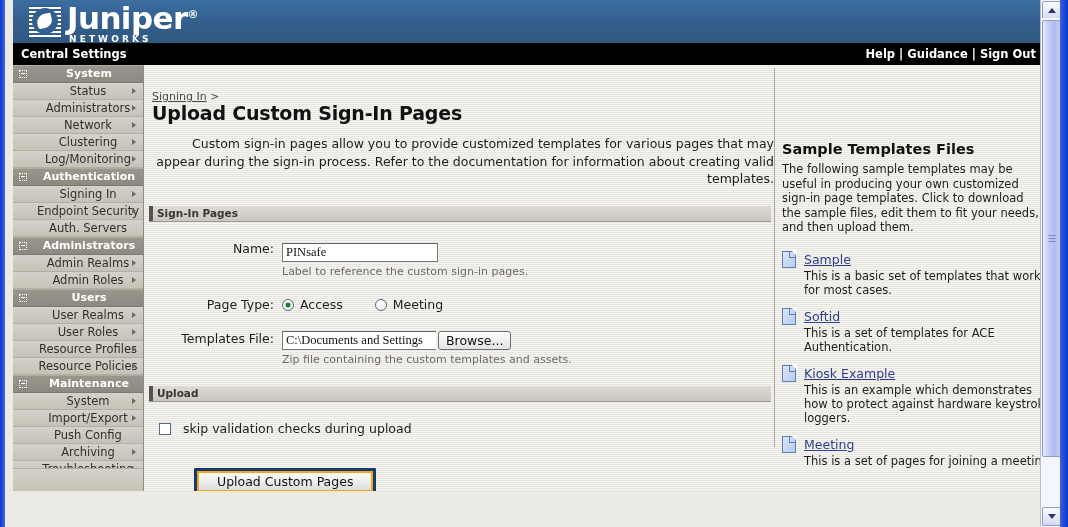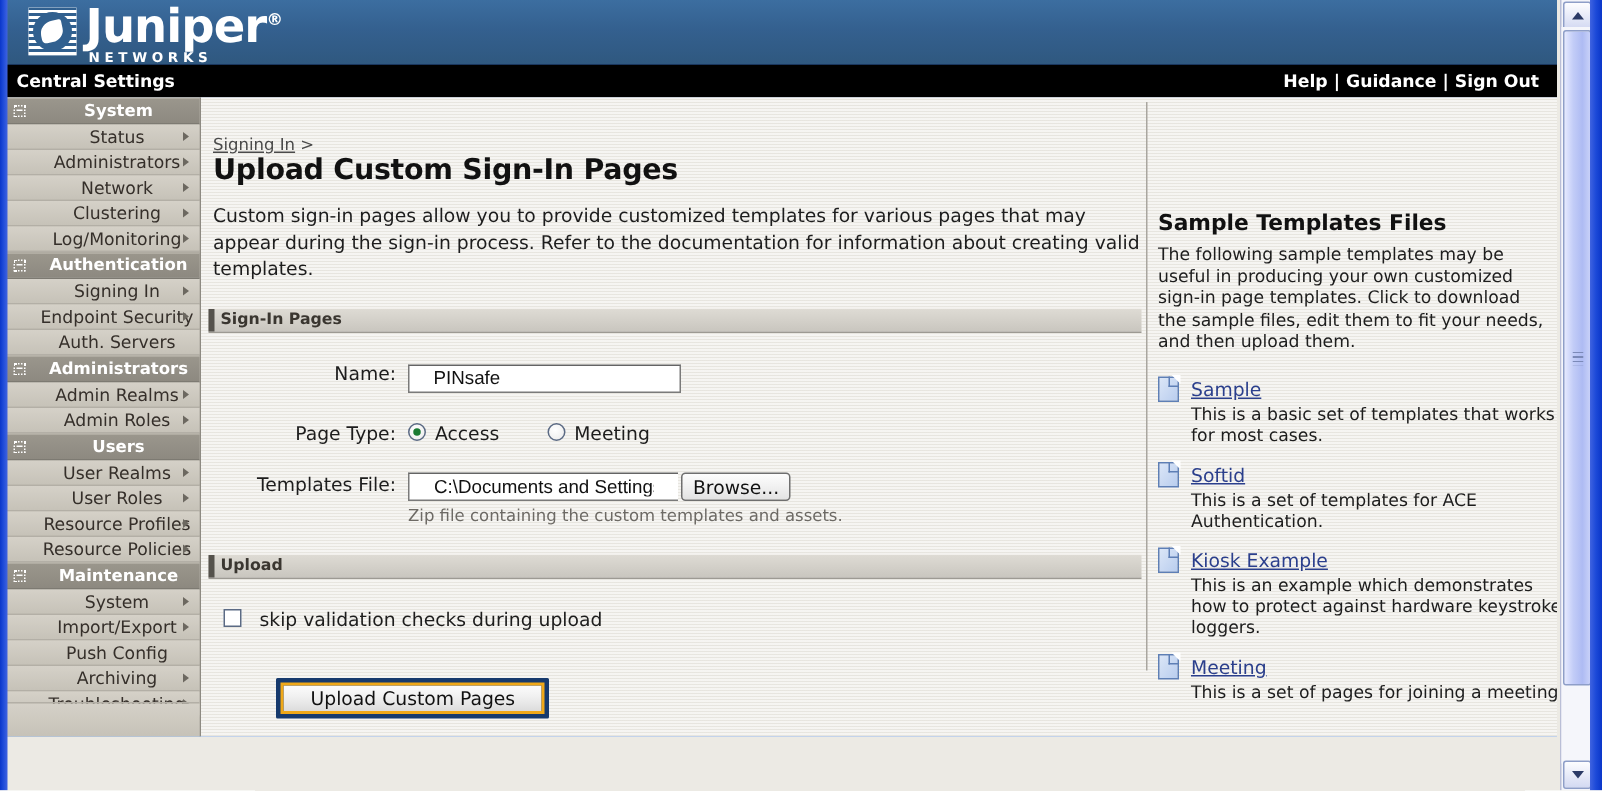--- a/index.html
+++ b/index.html
@@ -63,24 +63,24 @@
   }
   .sb-grip {
     position: absolute; left: 50%; top: 50%;
     transform: translate(-50%,-50%);
     width: 7px; height: 9px;
     background: repeating-linear-gradient(to bottom, #7b89b8 0 1px, transparent 1px 3px);
   }
 
   
   .page {
-    position: absolute; left: 3px; top: 0;
+    position: absolute; left: 13px; top: 0;
     width: 1035px; height: 491px;
     overflow: hidden;
-    background: #3b82f6;
+    background: #15803d;
   }
 
   
   .banner {
     position: relative;
     height: 43px;
     background: linear-gradient(to bottom, #3c6ea0 0%, #34608f 45%, #2f587f 100%);
     overflow: hidden;
   }
   .logo-wrap {
@@ -226,21 +226,21 @@
 
   .page-title {
     position: absolute; left: 8px; top: 37px;
     font-size: 19px; font-weight: bold; color: #111111;
     letter-spacing: -0.2px;
   }
 
   .intro {
     position: absolute; left: 8px; top: 70px;
     width: 622px;
-    font-size: 12.5px; color: #1d1d1d; line-height: 17.5px;
+    font-size: 12.5px; color: #1d1d1d; line-height: 17.5px; text-align: right;
   }
 
   
   .form-col {
     position: absolute; left: 5px; top: 140px;
     width: 622px;
   }
   .sec-head {
     position: relative;
     height: 15px; line-height: 15px;
@@ -266,25 +266,25 @@
     text-align: right;
     font-size: 12.5px; color: #1d1d1d;
     padding-right: 8px;
     box-sizing: border-box;
   }
   .field-col { flex: 1; }
   .hint {
     font-size: 11px; color: #6d6a65; margin-top: 3px;
   }
   input.txt {
-    font-family: Liberation Sans, sans-serif;
+    font-family: Liberation Serif, serif;
     font-size: 12.5px;
     color: #111111;
     height: 17px;
-    padding: 0 16px;
+    padding: 0 3px;
     border: 1px solid #7a7a7a;
     border-top-color: #646464;
     background: #ffffff;
     box-sizing: content-box;
     outline: none;
   }
   #name-input { width: 148px; }
   #file-input { width: 147px; border-right: none; }
 
   .radio-row { display: flex; align-items: center; gap: 6px; }
@@ -566,20 +566,21 @@
 
           <div class="sec-head">Sign-In Pages</div>
 
           <div class="row-sp"></div>
 
           
           <div class="row">
             <div class="row-label">Name:</div>
             <div class="field-col">
               <input class="txt" id="name-input" type="text" value="PINsafe" style="">
+              <div class="hint">Label to reference the custom sign-in pages.</div>
             </div>
           </div>
 
           <div class="row-sp"></div>
 
           
           <div class="row">
             <div class="row-label">Page Type:</div>
             <div class="field-col">
               <div class="radio-row">

